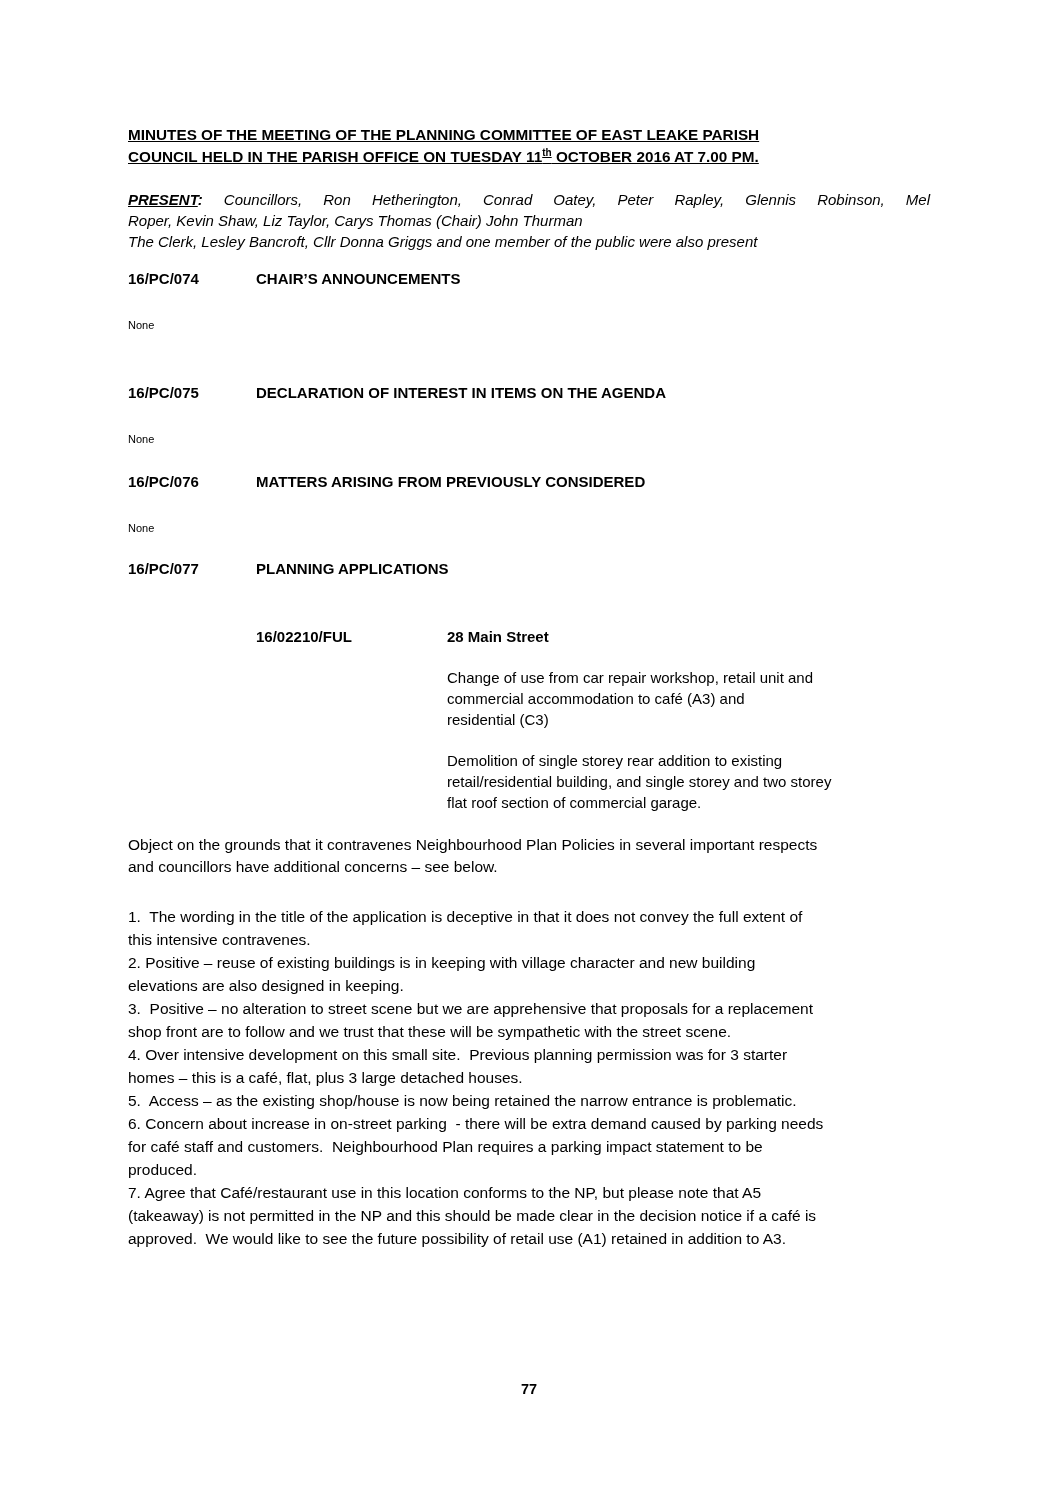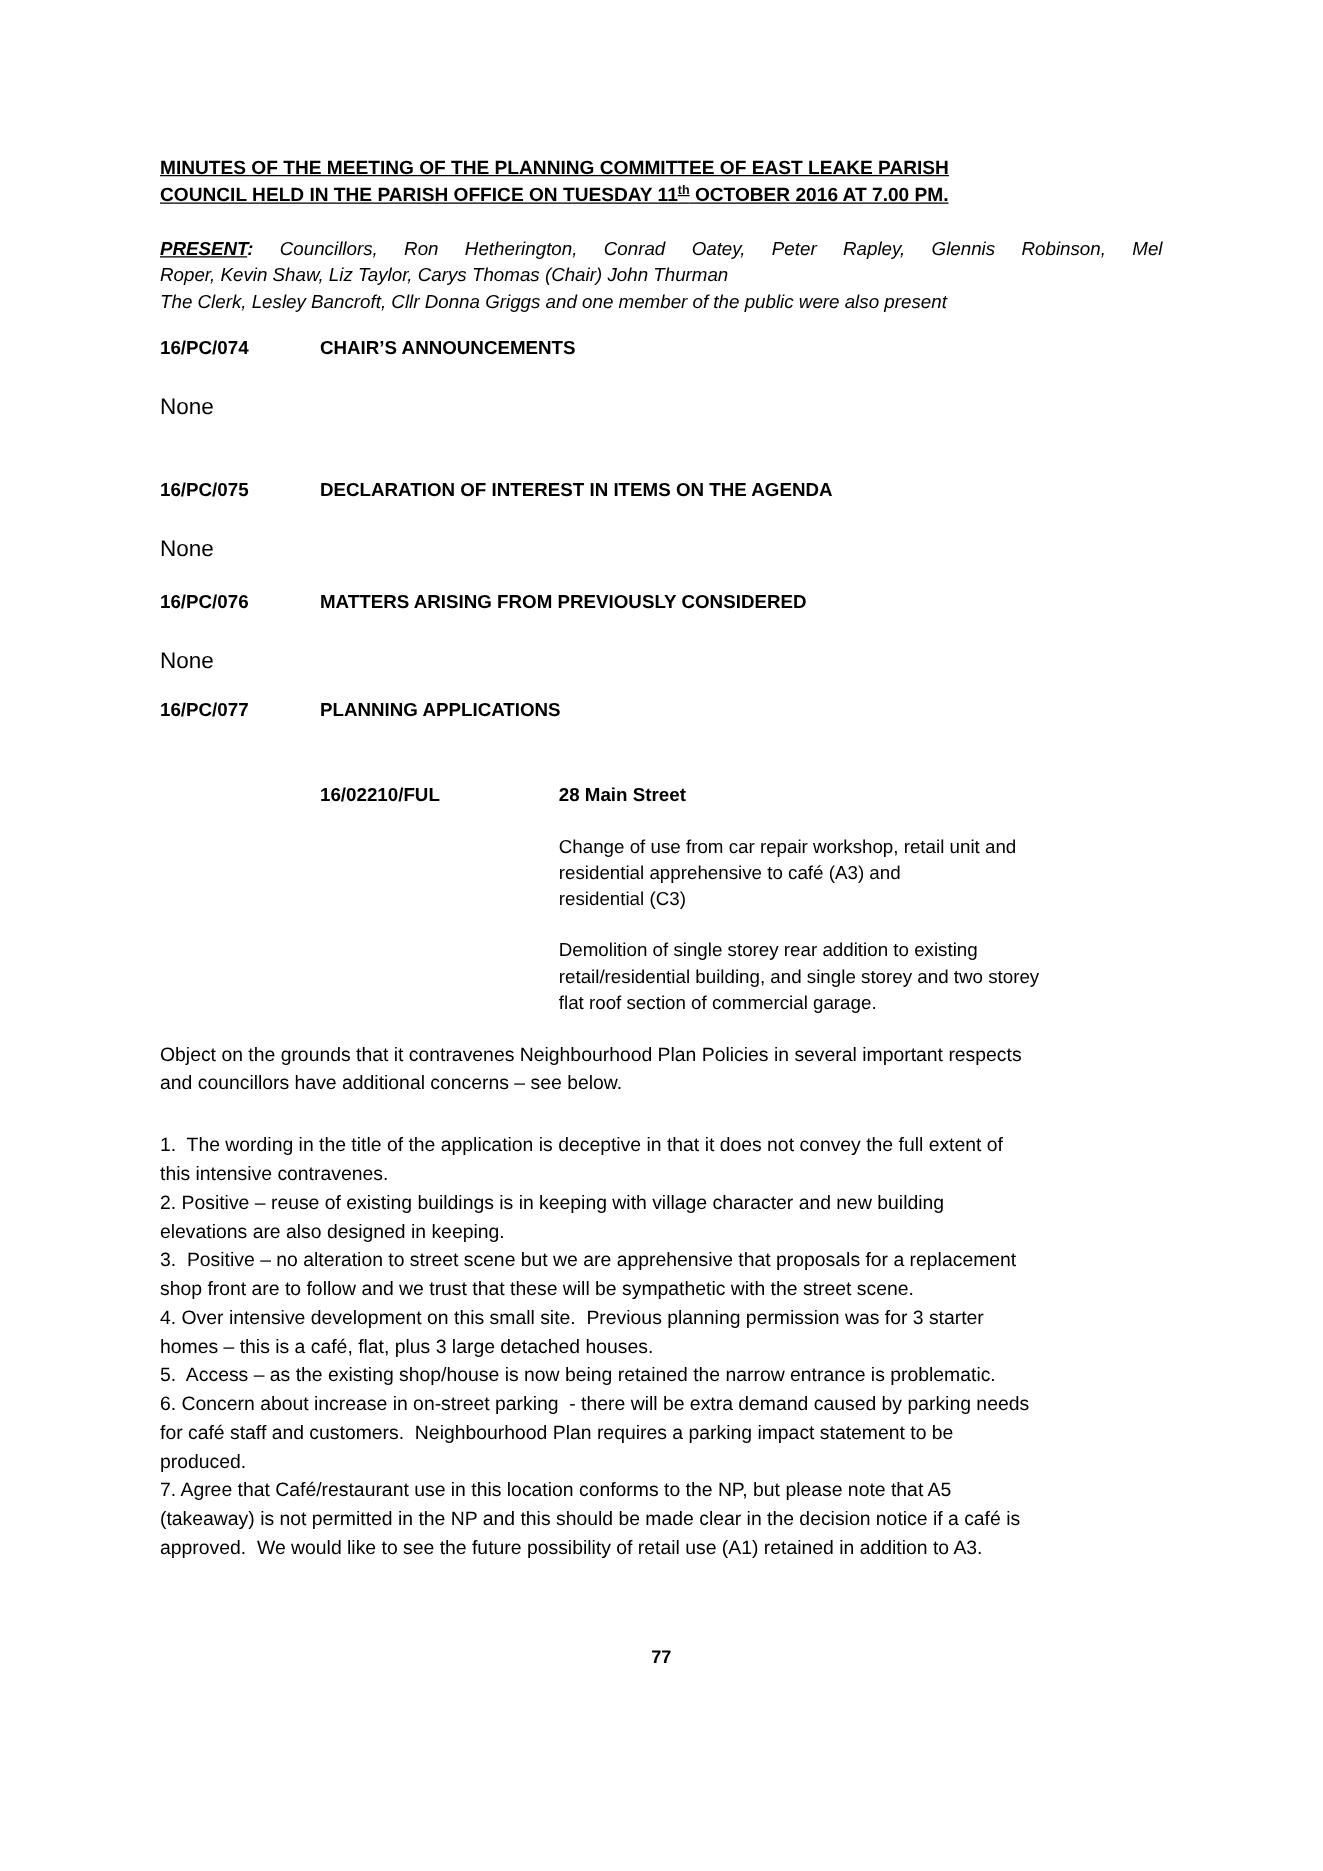--- a/index.html
+++ b/index.html
@@ -49,21 +49,21 @@
   .section-row {
     display: flex;
     font-size: 15px;
     font-weight: bold;
     line-height: 22px;
   }
   .sec-ref { width: 128px; flex: 0 0 128px; }
   .sec-heading { flex: 1; }
 
   .none-note {
-    font-size: 18px;
+    font-size: 11px;
     line-height: 21px;
   }
 
   .app-row {
     display: flex;
     margin-left: 128px;
     font-size: 15px;
     font-weight: bold;
     line-height: 22px;
     align-items: flex-end;
@@ -94,21 +94,21 @@
   .mb21 { margin-bottom: 21px; }
   .mb25 { margin-bottom: 25px; }
   .mb27 { margin-bottom: 27px; }
   .mb42 { margin-bottom: 42px; }
   .mb46 { margin-bottom: 46px; }
 
   .page-footer {
     position: absolute;
     left: 0;
     right: 0;
-    top: 1318px;
+    top: 1381px;
     text-align: center;
     font-size: 14.5px;
     font-weight: bold;
   }
 </style>
 </head>
 <body>
 
 <div class="page">
 
@@ -147,21 +147,21 @@
     <div class="sec-heading">PLANNING APPLICATIONS</div>
   </div>
 
   <div class="app-row mb19">
     <div class="app-ref">16/02210/FUL</div>
     <div class="app-address">28 Main Street</div>
   </div>
 
   <div class="app-block mb20">
     <div class="line">Change of use from car repair workshop, retail unit and</div>
-    <div class="line">residential apprehensive to café (A3) and</div>
+    <div class="line">commercial accommodation to café (A3) and</div>
     <div class="line">residential (C3)</div>
   </div>
 
   <div class="app-block mb21">
     <div class="line">Demolition of single storey rear addition to existing</div>
     <div class="line">retail/residential building, and single storey and two storey</div>
     <div class="line">flat roof section of commercial garage.</div>
   </div>
 
   <div class="obj mb27">

